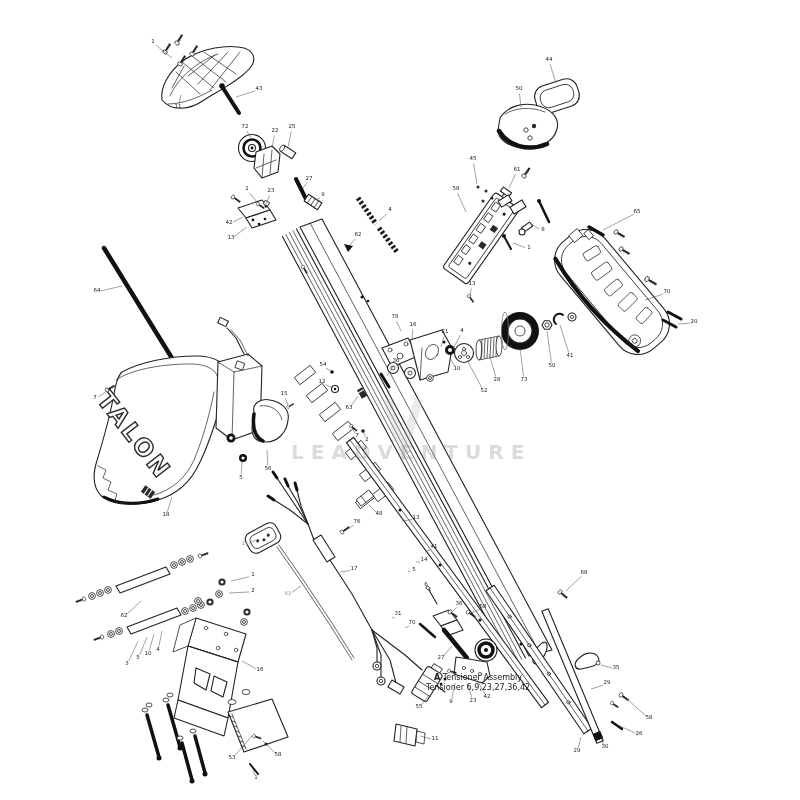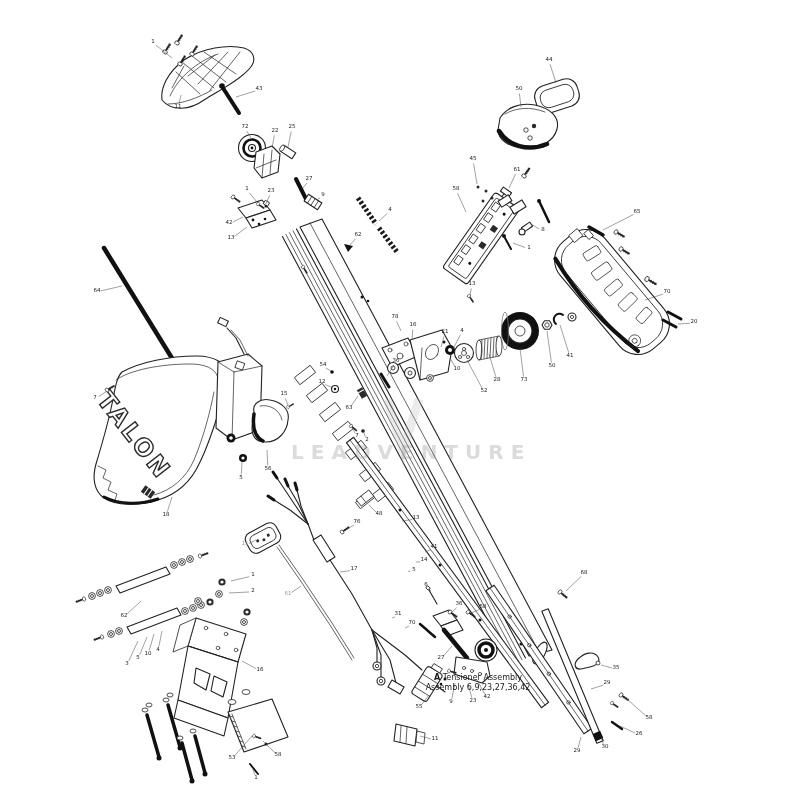--- a/index.html
+++ b/index.html
@@ -653,15 +653,15 @@
         <text x="649" y="718.8">58</text>
         <text x="639" y="734.8">26</text>
         <text x="605" y="747.8">30</text>
         <text x="577" y="751.8">29</text>
       </g>
 </svg>
 
 <div id="note">
   <div><b>A</b>
   <span>Tensioner Assembly</span></div>
-  <div>Assembly 6,9,23,27,36,42</div>
+  <div>Tensioner 6,9,23,27,36,42</div>
 </div>
 </div>
 
 </body></html>

